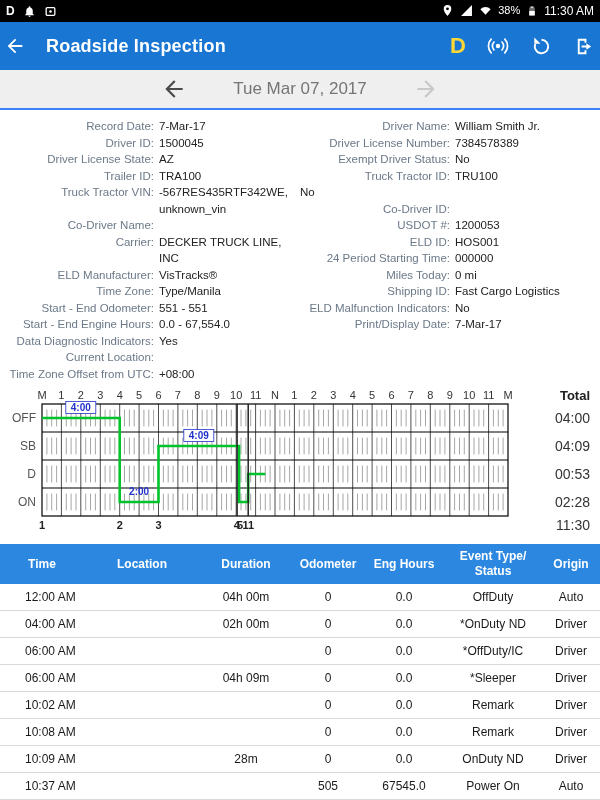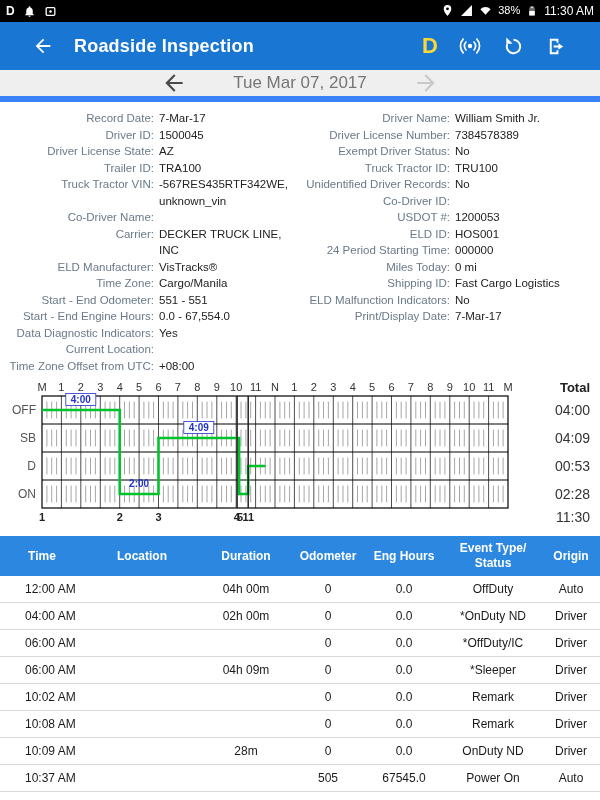--- a/index.html
+++ b/index.html
@@ -10,28 +10,28 @@
   
   .status-bar{height:22px;background:#000;color:#fff;display:flex;align-items:center;padding:0 6px;font-size:11px}
   .sb-left{display:flex;gap:8px;align-items:center}
   .sb-spacer{flex:1}
   .sb-right{display:flex;gap:6px;}
   .sb-d{font-weight:bold;font-size:12px}
   .sb-ic svg{display:block}
   .sb-time{font-size:12px}
 
   
-  .app-bar{height:48px;background:#1976d2;display:flex;align-items:center;padding:0 32px;gap:20px}
+  .app-bar{height:48px;background:#1976d2;display:flex;align-items:center;padding:0 4px;gap:20px}
   .app-bar .back{color:#fff;display:flex;align-items:center;cursor:pointer}
   .app-title{color:#fff;font-size:18px;font-weight:bold;flex:1;letter-spacing:.2px}
   .gold-d{color:#fdd835;font-size:22px;font-weight:bold;line-height:1;cursor:pointer}
   .bar-ic{display:flex;align-items:center;cursor:pointer}
 
   
-  .date-nav{height:32px;background:#efefef;border-bottom:6px solid #3b82f6;display:flex;align-items:center;justify-content:center;gap:46px}
+  .date-nav{height:40px;background:#efefef;border-bottom:2px solid #3b82f6;display:flex;align-items:center;justify-content:center;gap:46px}
   .date-text{color:#757575;font-size:17px}
   .nav-arrow{display:flex;align-items:center;cursor:pointer}
 
   
   .info-section{display:flex;padding:8px 4px 4px}
   .info-col{flex:1;display:flex;flex-direction:column}
   .info-row{display:flex;font-size:11.5px;line-height:16.5px}
   .info-label{width:155px;flex-shrink:0;text-align:right;color:#6b7988;padding-right:5px}
   .info-value{color:#222;flex:1}
 
@@ -185,21 +185,21 @@
         <div class="info-row">
           <span class="info-label">Carrier:</span>
           <span class="info-value">DECKER TRUCK LINE, INC</span>
         </div>
         <div class="info-row">
           <span class="info-label">ELD Manufacturer:</span>
           <span class="info-value">VisTracks®</span>
         </div>
         <div class="info-row">
           <span class="info-label">Time Zone:</span>
-          <span class="info-value">Cargo/Manila</span>
+          <span class="info-value">Type/Manila</span>
         </div>
         <div class="info-row">
           <span class="info-label">Start - End Odometer:</span>
           <span class="info-value">551 - 551</span>
         </div>
         <div class="info-row">
           <span class="info-label">Start - End Engine Hours:</span>
           <span class="info-value">0.0 - 67,554.0</span>
         </div>
         <div class="info-row">
@@ -226,21 +226,20 @@
         </div>
         <div class="info-row">
           <span class="info-label">Exempt Driver Status:</span>
           <span class="info-value">No</span>
         </div>
         <div class="info-row">
           <span class="info-label">Truck Tractor ID:</span>
           <span class="info-value">TRU100</span>
         </div>
         <div class="info-row">
-          <span class="info-label">Unidentified Driver Records:</span>
           <span class="info-value">No</span>
         </div>
         <div class="info-row">
           <span class="info-label"></span>
           <span class="info-value"></span>
         </div>
         <div class="info-row">
           <span class="info-label">Co-Driver ID:</span>
           <span class="info-value"></span>
         </div>

